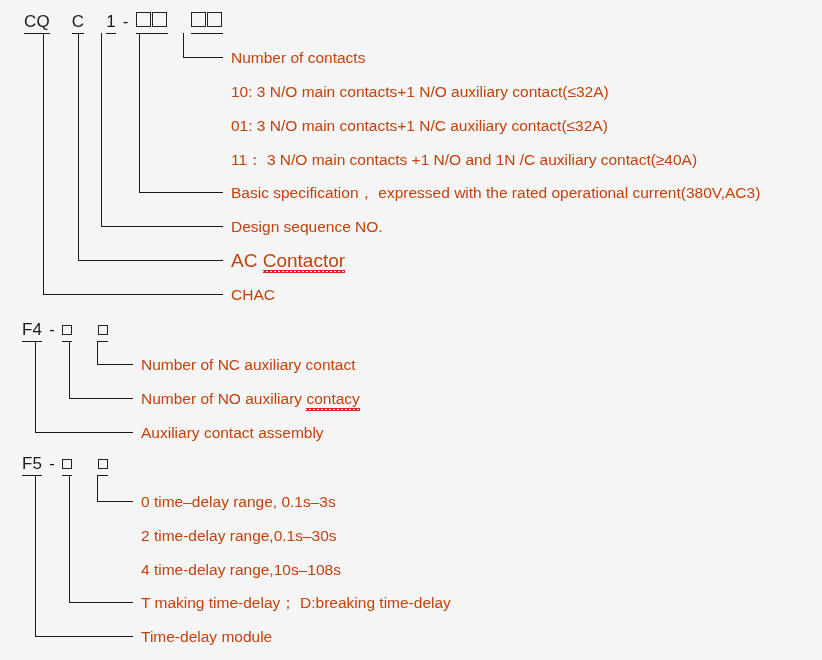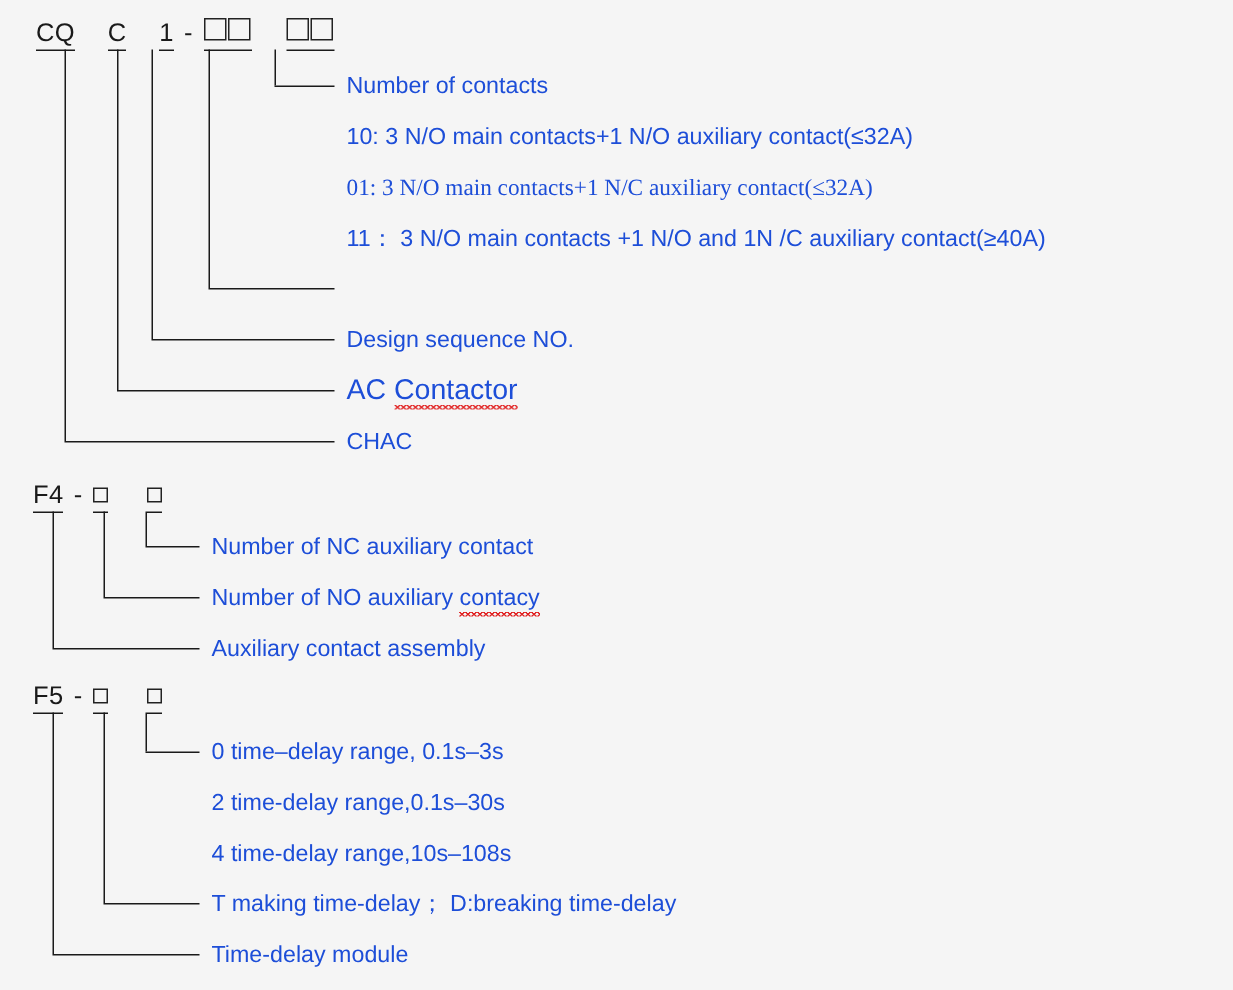--- a/index.html
+++ b/index.html
@@ -67,21 +67,21 @@
     height: 0;
     border-top: 1.15px solid #1a1a1a;
   }
 
   
   .desc {
     position: absolute;
     font-size: 15.5px;
     line-height: 18px;
     white-space: nowrap;
-    color: #1d4ed8;
+    color: #c2410c;
   }
   .desc.small {
     font-size: 19px;
   }
 
   
   .spell {
     position: relative;
     display: inline-block;
   }
@@ -129,27 +129,28 @@
   <div class="desc small" style="left:231px; top:252px;">
     <span>AC </span><span class="spell">Contactor</span>
   </div>
 
   <div class="vline" style="left:101px; top:33px; height:193px;"></div>
   <div class="hline" style="left:101px; top:226px; width:122px;"></div>
   <div class="desc" style="left:231px; top:218px;">Design sequence NO.</div>
 
   <div class="vline" style="left:139px; top:33px; height:159px;"></div>
   <div class="hline" style="left:139px; top:192px; width:84px;"></div>
+  <div class="desc" style="left:231px; top:184px;">Basic specification，  expressed with the rated operational current(380V,AC3)</div>
 
   <div class="vline" style="left:183px; top:33px; height:24px;"></div>
   <div class="hline" style="left:183px; top:57px; width:40px;"></div>
   <div class="desc" style="left:231px; top:49px;">Number of contacts</div>
 
   <div class="desc" style="left:231px; top:83px;">10: 3 N/O main contacts+1 N/O auxiliary contact(≤32A)</div>
-  <div class="desc" style="left:231px; top:117px;font-family:Liberation Serif, serif;">01: 3 N/O main contacts+1 N/C auxiliary contact(≤32A)</div>
+  <div class="desc" style="left:231px; top:117px;">01: 3 N/O main contacts+1 N/C auxiliary contact(≤32A)</div>
   <div class="desc" style="left:231px; top:151px;">11： 3 N/O main contacts +1 N/O and 1N /C auxiliary contact(≥40A)</div>
 
   <div class="code-row" style="left:22px; top:320px;">
     <span class="code-seg u">F4</span>
     <span class="code-dash">-</span>
     <span class="code-seg u">
       <span class="box-glyph box-sm"></span>
     </span>
     <span style="display:inline-block;width:16px"></span>
     <span class="code-seg u">

